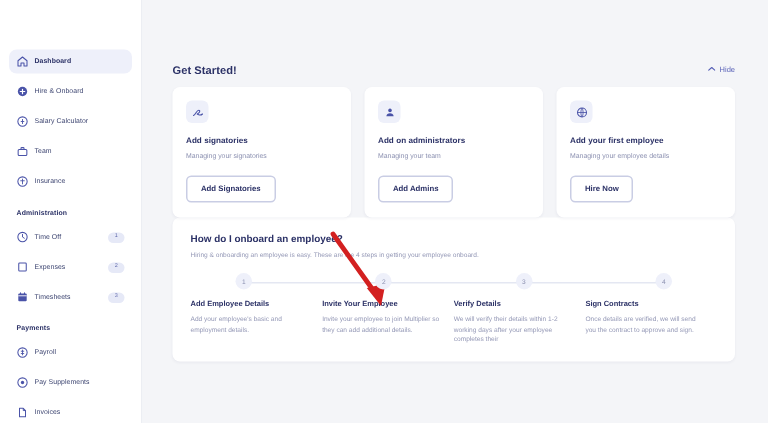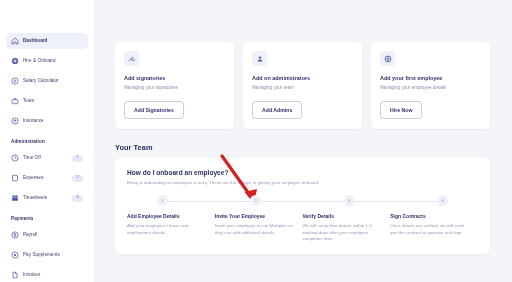--- a/index.html
+++ b/index.html
@@ -299,20 +299,31 @@
             <path d="M9 2.4v3h3" fill="none" stroke="#4a53a8" stroke-width="1.3"></path>
           </svg>
       </span>
       <span class="nav-label">Invoices</span>
     </div>
 
   </aside>
 
   <main class="main">
 
+    <div class="sec-head">
+      <div class="sec-title">Get Started!</div>
+      <div class="hide-link">
+        <span class="chev">
+          <svg width="5" height="4" viewBox="0 0 10 8">
+              <path d="M1 5.5 5 2l4 3.5" fill="none" stroke="#5a63b8" stroke-width="1.6" stroke-linecap="round" stroke-linejoin="round"></path>
+            </svg>
+        </span>
+        <span>Hide</span>
+      </div>
+    </div>
 
     <div class="cards">
 
       <div class="card">
         <div class="card-ico">
           <svg width="8" height="8" viewBox="0 0 16 16">
               <path d="M2 12c3-1 4-7 7-7 2 0 1.5 3-.5 4S6 10 9 11s5-1 5-1" fill="none" stroke="#4a53a8" stroke-width="1.5" stroke-linecap="round"></path>
             </svg>
         </div>
         <div class="card-title">Add signatories</div>
@@ -338,23 +349,20 @@
               <circle cx="8" cy="8" r="6" fill="none" stroke="#4a53a8" stroke-width="1.4"></circle>
               <path d="M2 8h12M8 2c2 2.4 2 9.6 0 12M8 2C6 4.4 6 11.6 8 14" fill="none" stroke="#4a53a8" stroke-width="1.1"></path>
             </svg>
         </div>
         <div class="card-title">Add your first employee</div>
         <div class="card-sub">Managing your employee details</div>
         <button class="card-btn">Hire Now</button>
       </div>
     </div>
 
-    <div class="team-head">
-      <div class="sec-title">Your Team</div>
-    </div>
 
     <div class="panel">
       <div class="panel-title">How do I onboard an employee?</div>
       <div class="panel-sub">Hiring &amp; onboarding an employee is easy. These are the 4 steps in getting your employee onboard.</div>
 
       <div class="steps">
         <div class="step-dots">
           <div class="step-line"></div>
           <div class="dot">1</div>
           <div class="dot">2</div>

